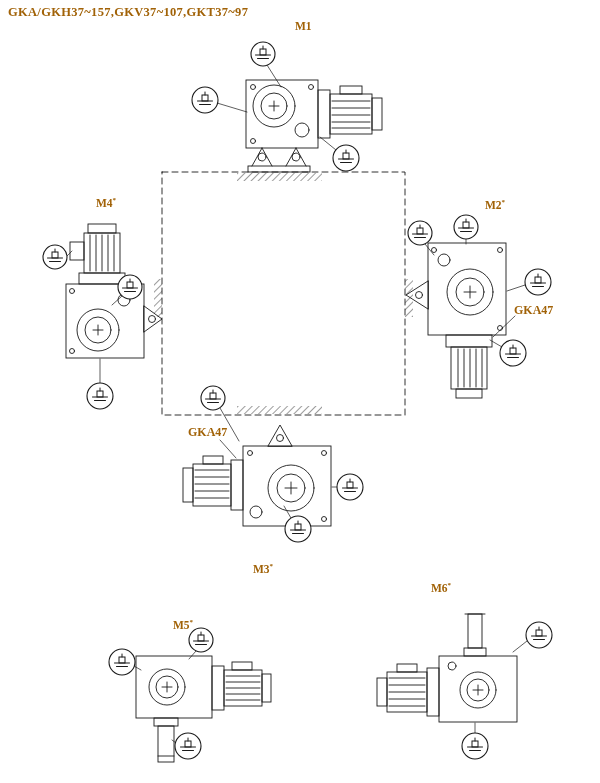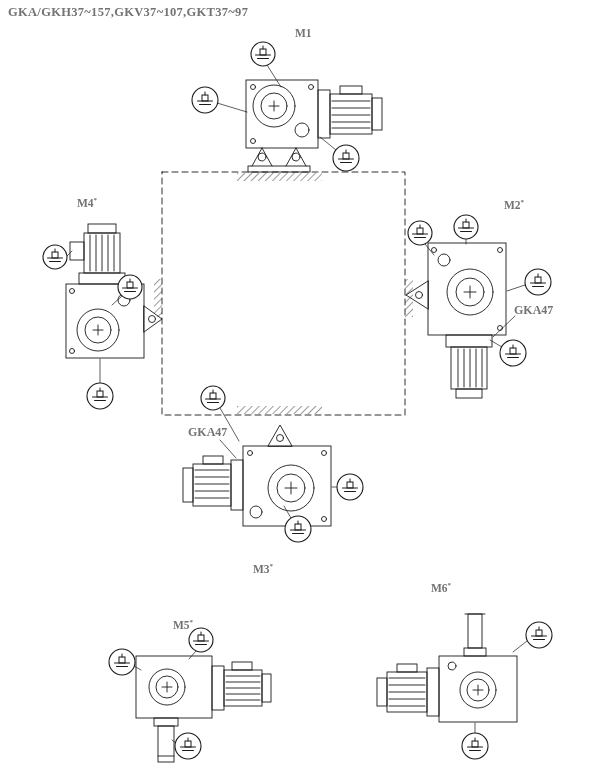--- a/index.html
+++ b/index.html
@@ -1,17 +1,17 @@
 <!DOCTYPE html>
 <html><head>
 <meta charset="utf-8">
 <style>
   html,body{margin:0;padding:0;background:#fff;}
   #page{position:relative;width:600px;height:783px;background:#fff;overflow:hidden;
-        font-family:"Liberation Serif","DejaVu Serif",serif;color:#737373;}
+        font-family:"Liberation Serif","DejaVu Serif",serif;color:#a16207;}
   #art{position:absolute;left:0;top:0;}
   .lbl{position:absolute;font-weight:bold;white-space:nowrap;}
   .title{font-size:12.5px;letter-spacing:.3px;}
   .mpos{font-size:11.5px;}
   .small{font-size:12px;}
   .sup{font-size:7px;vertical-align:super;line-height:0;}
 </style>
 </head>
 <body>
 
@@ -267,29 +267,29 @@
         <line x1="475" y1="733" x2="475" y2="723" stroke-width="0.7"></line>
         <circle cx="475" cy="746" r="13" fill="#fff" stroke-width="1.1"></circle>
         <use href="#plugsym" transform="translate(475,746)"></use>
       </g>
 
     </g>
   </svg>
 
   <div class="lbl title" style="left:8px;top:5px;">GKA/GKH37~157,GKV37~107,GKT37~97</div>
 
-  <div class="lbl mpos" style="left:295px;top:27px;">
+  <div class="lbl mpos" style="left:295px;top:20px;">
     <span>M1</span><span class="sup"></span>
   </div>
 
-  <div class="lbl mpos" style="left:485px;top:199px;margin-left:19px;">
+  <div class="lbl mpos" style="left:485px;top:199px;">
     <span>M2</span><span class="sup">*</span>
   </div>
 
-  <div class="lbl mpos" style="left:77px;top:197px;">
+  <div class="lbl mpos" style="left:96px;top:197px;">
     <span>M4</span><span class="sup">*</span>
   </div>
 
   <div class="lbl mpos" style="left:253px;top:563px;">
     <span>M3</span><span class="sup">*</span>
   </div>
 
   <div class="lbl mpos" style="left:173px;top:619px;">
     <span>M5</span><span class="sup">*</span>
   </div>

